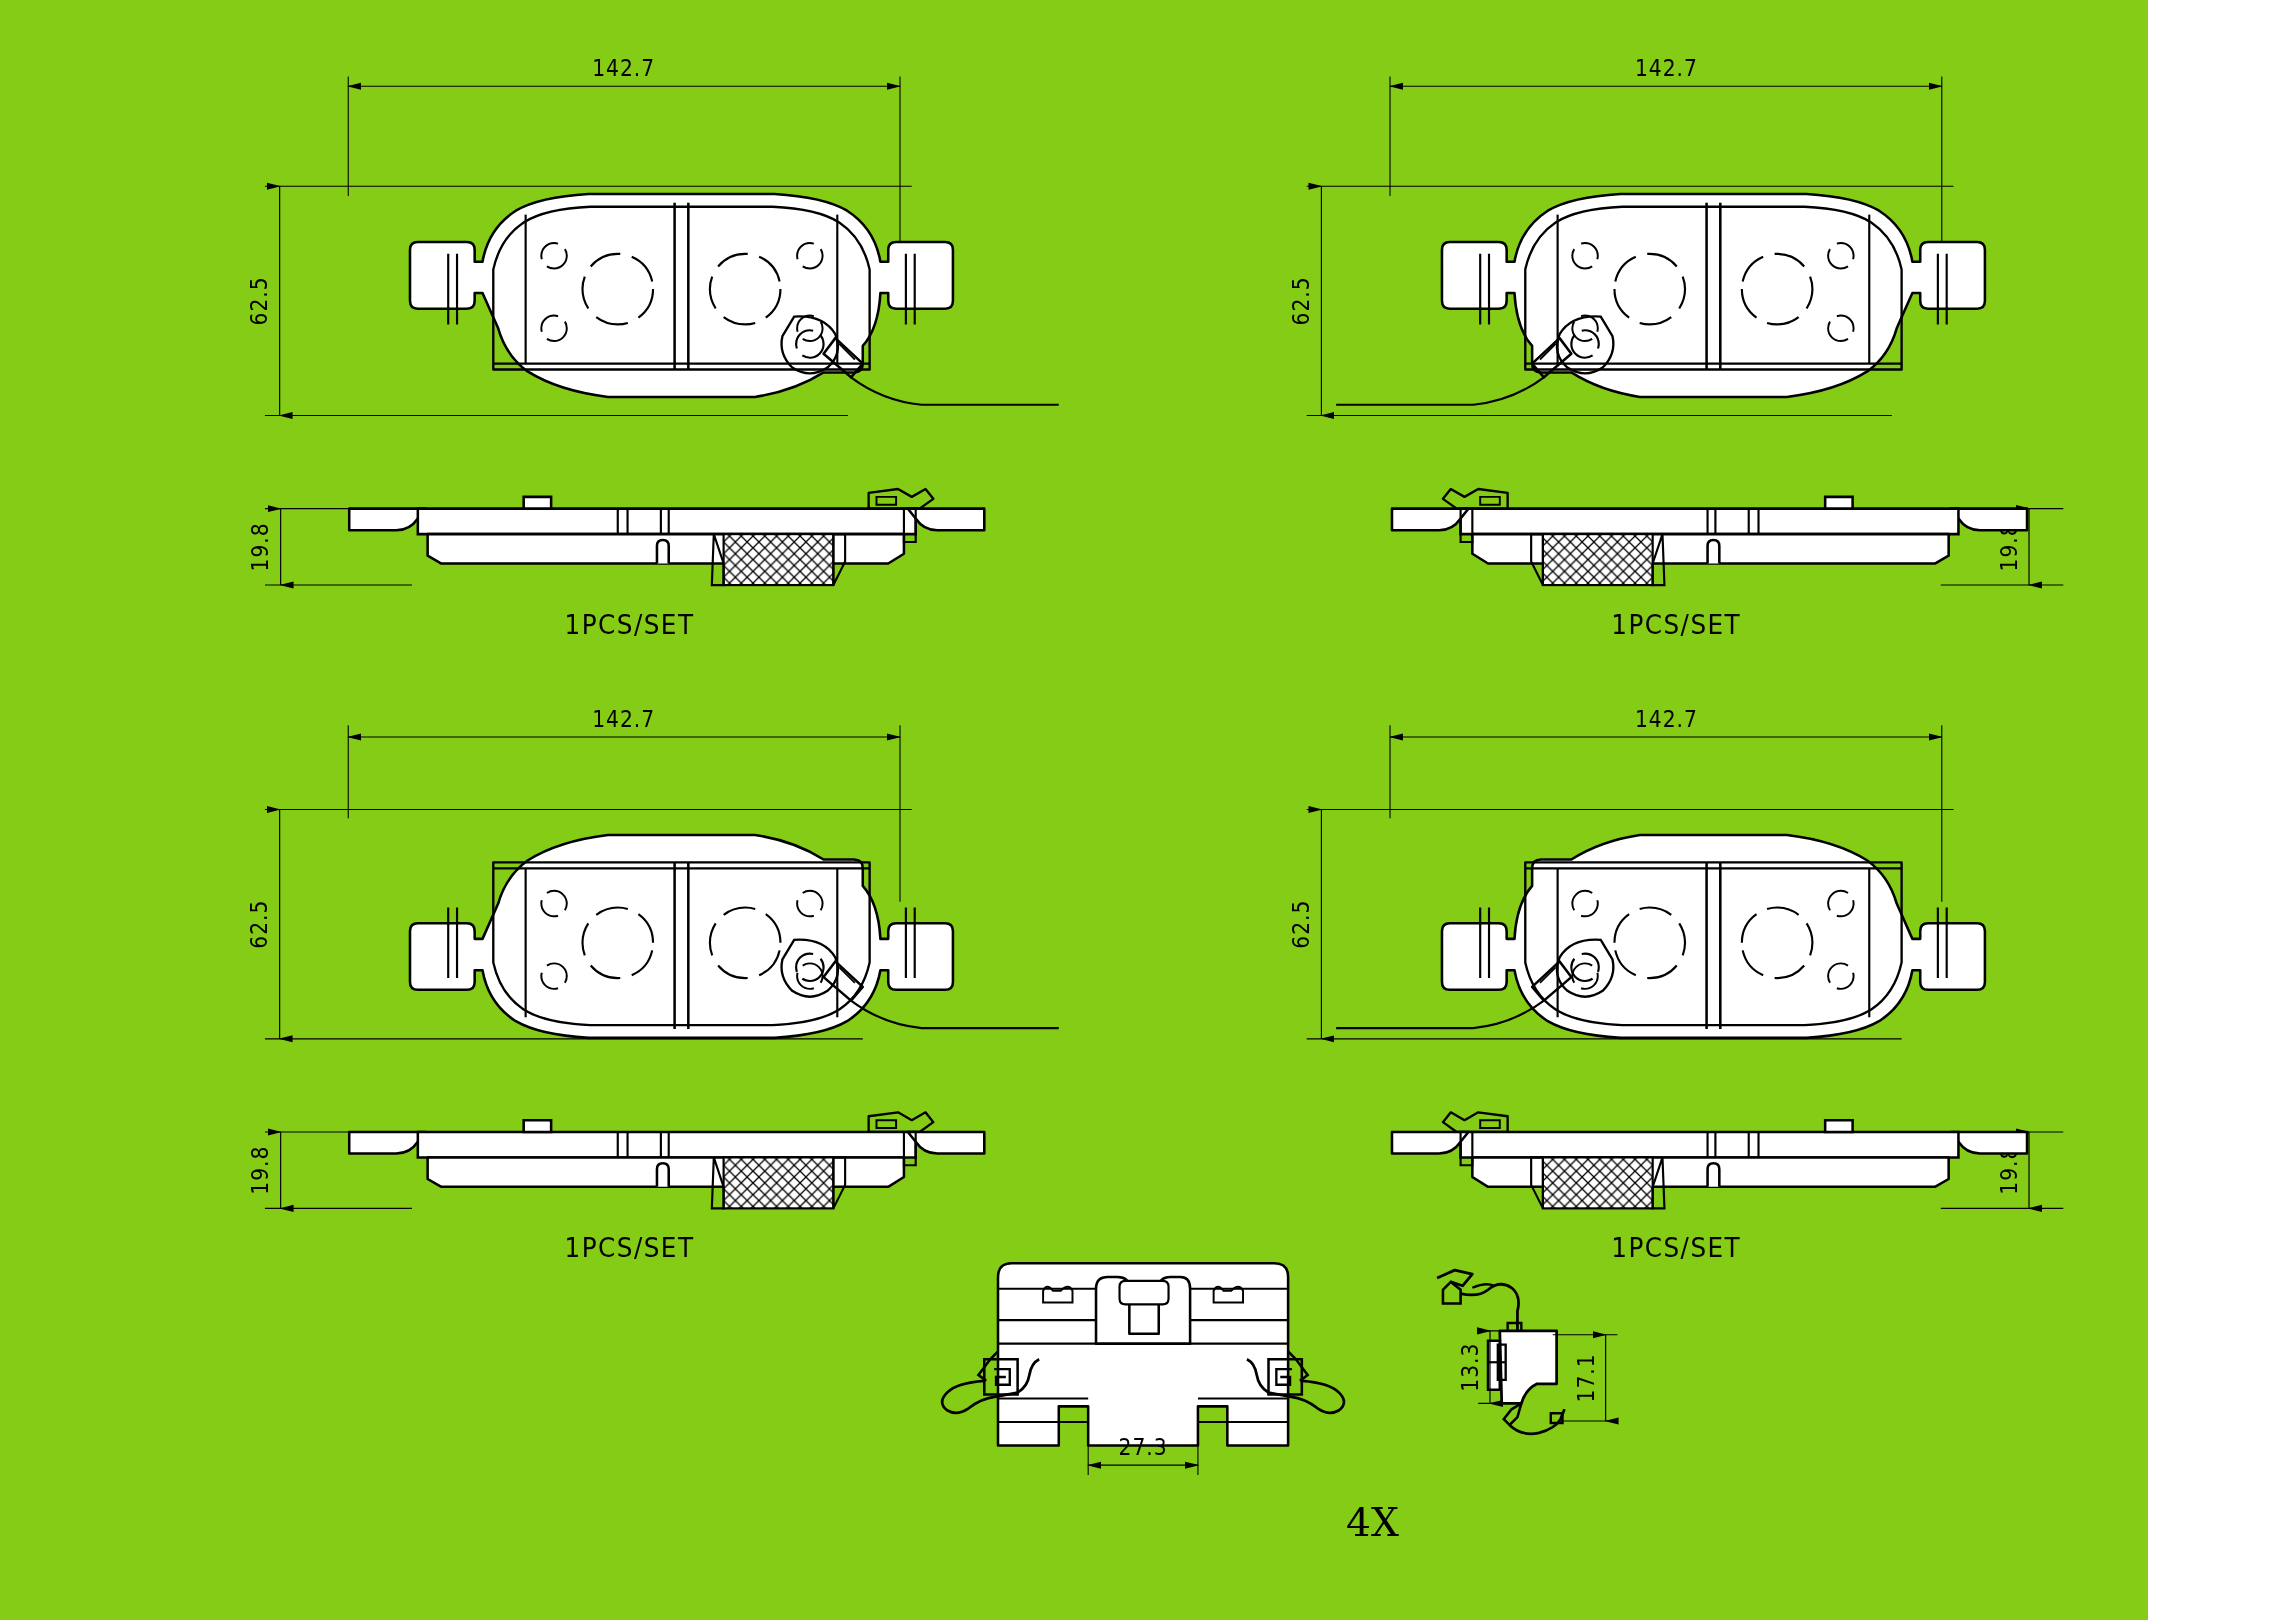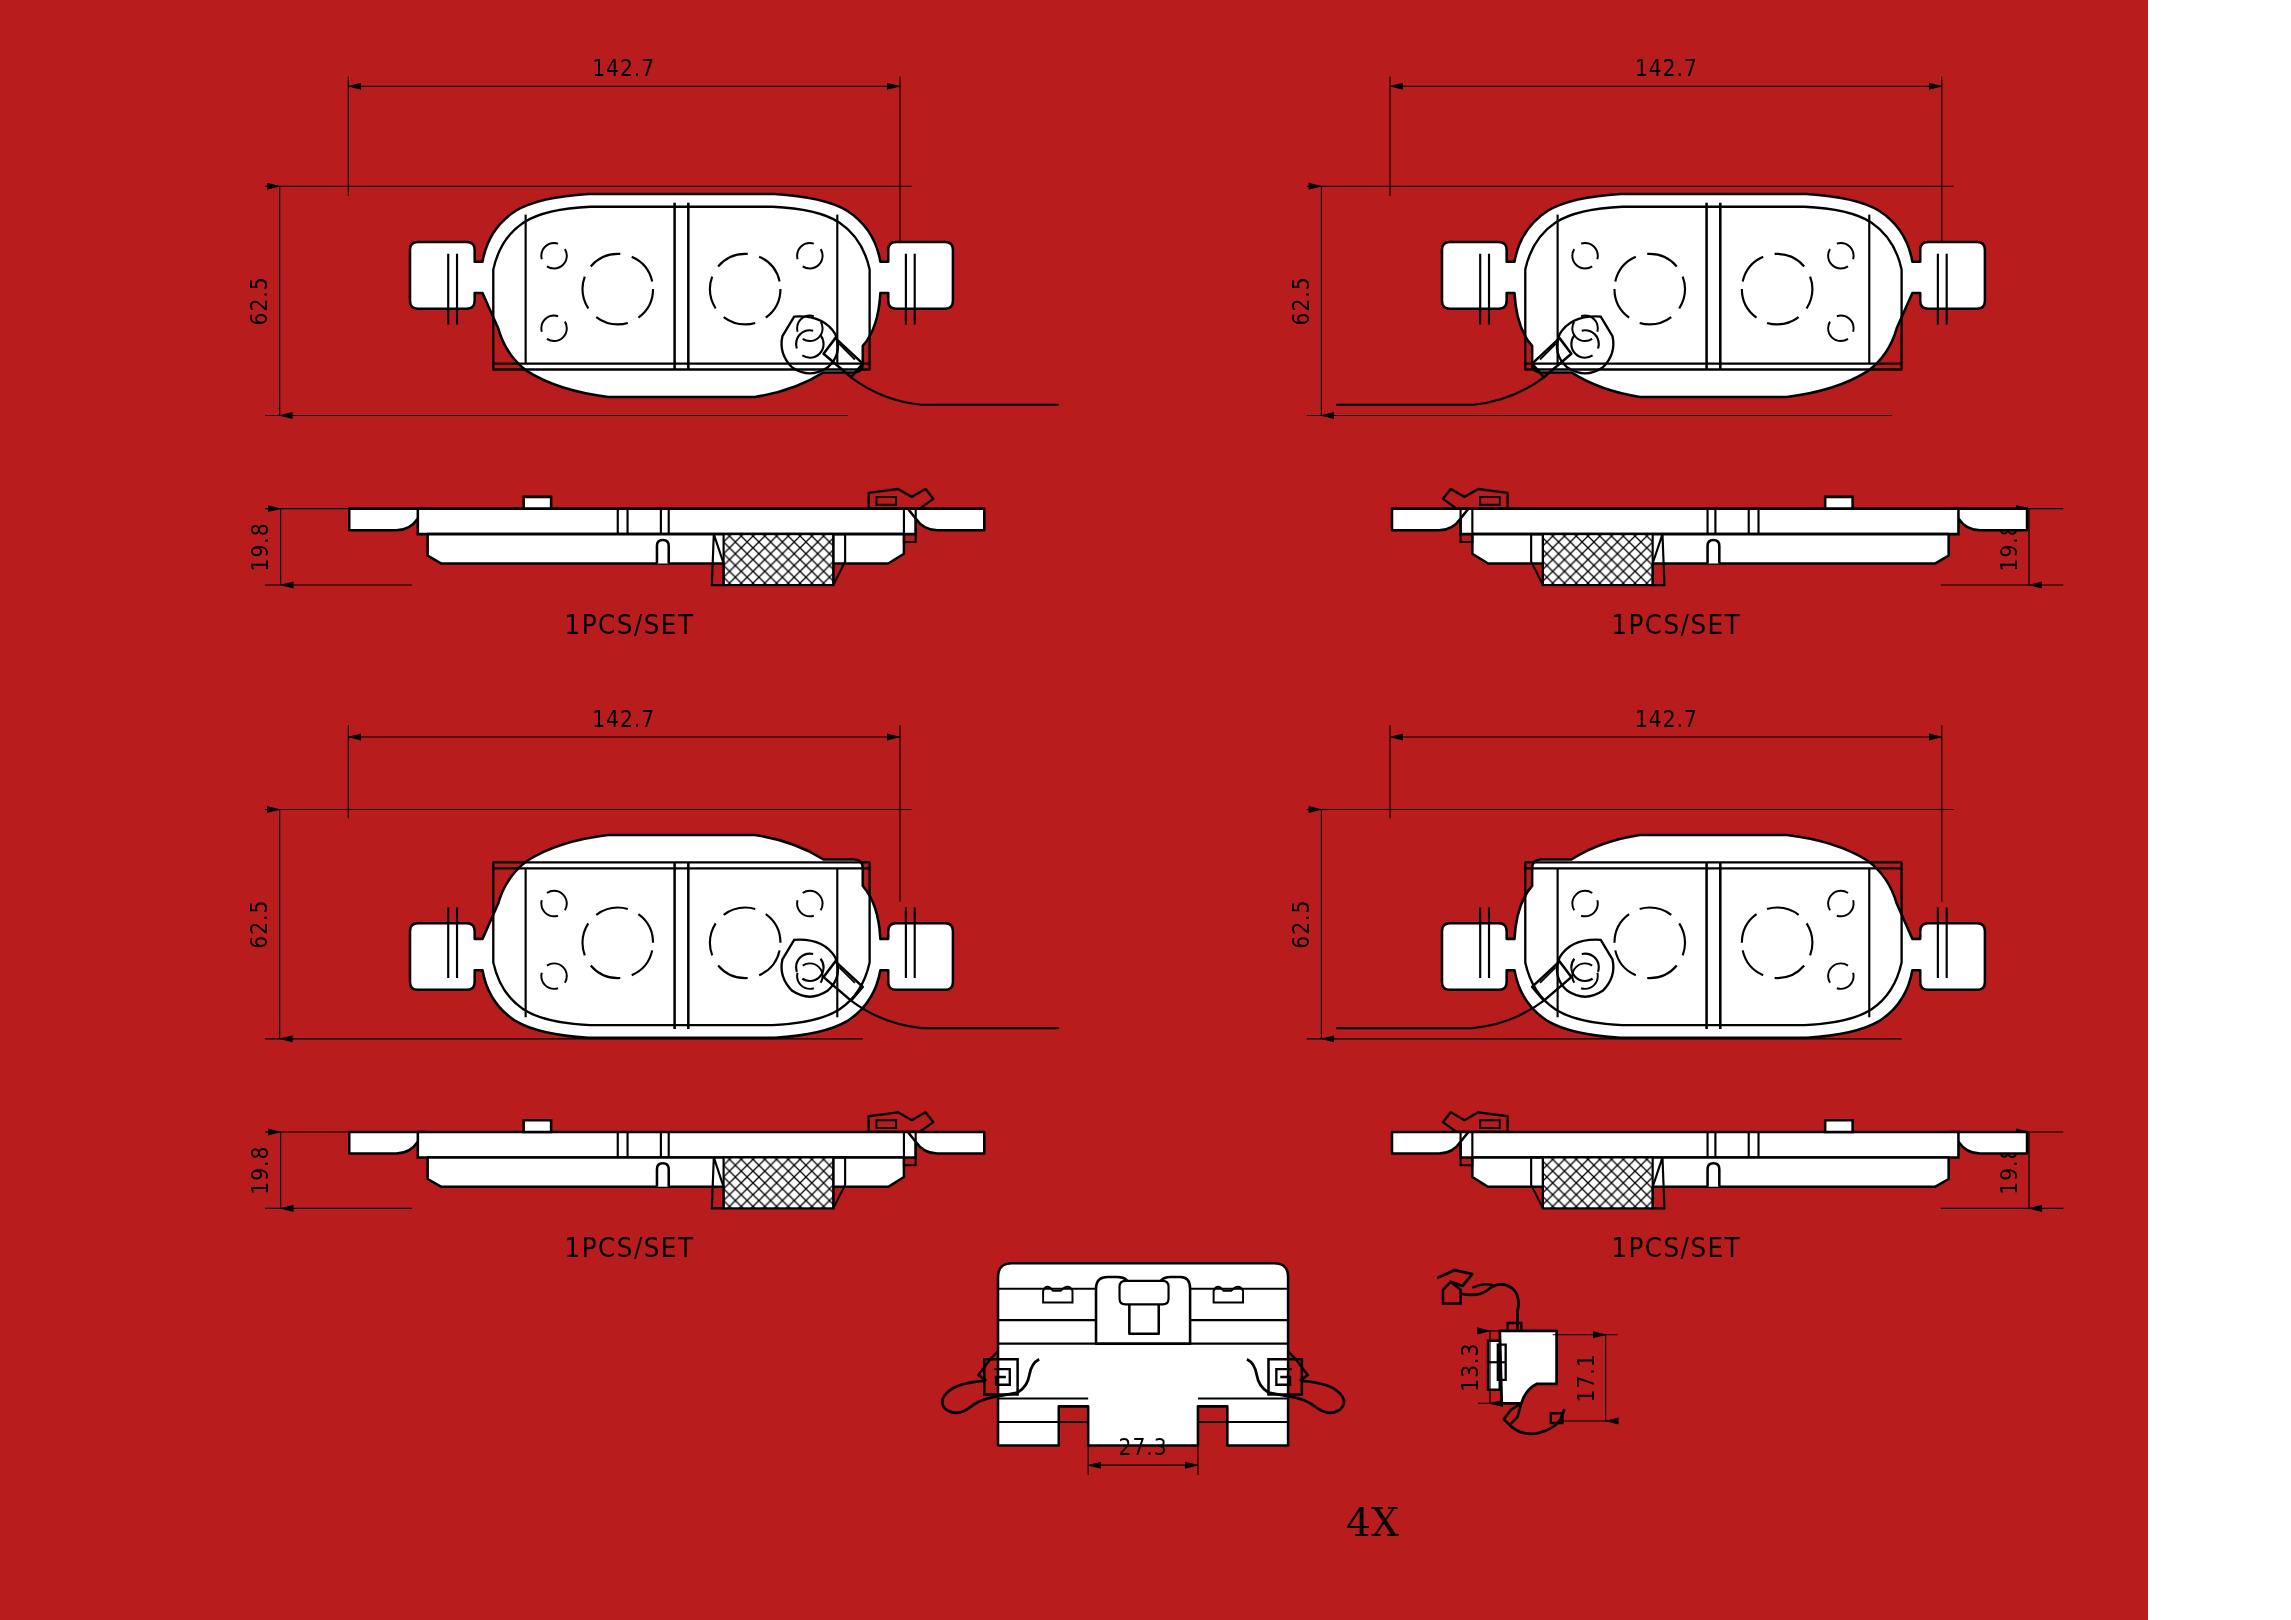--- a/index.html
+++ b/index.html
@@ -2,21 +2,21 @@
 <html><head>
 <meta charset="utf-8">
 <style>
   html,body{margin:0;padding:0;background:#ffffff;}
   body{
     width:2292px;height:1620px;
     font-family:"DejaVu Sans", sans-serif;
     overflow:hidden;
     position:relative;
   }
-  #sheet{position:absolute;left:0;top:0;width:2148px;height:1620px;background:#b91c1c;}
+  #sheet{position:absolute;left:0;top:0;width:2148px;height:1620px;background:#84cc16;}
   svg{display:block;}
   .dimtxt{
     font-family:"DejaVu Sans Condensed","DejaVu Sans",sans-serif;
     font-size:23px;
     fill:#000;
     letter-spacing:1px;
   }
   .setlbl{
     font-family:"DejaVu Sans Condensed","DejaVu Sans",sans-serif;
     font-size:28px;

